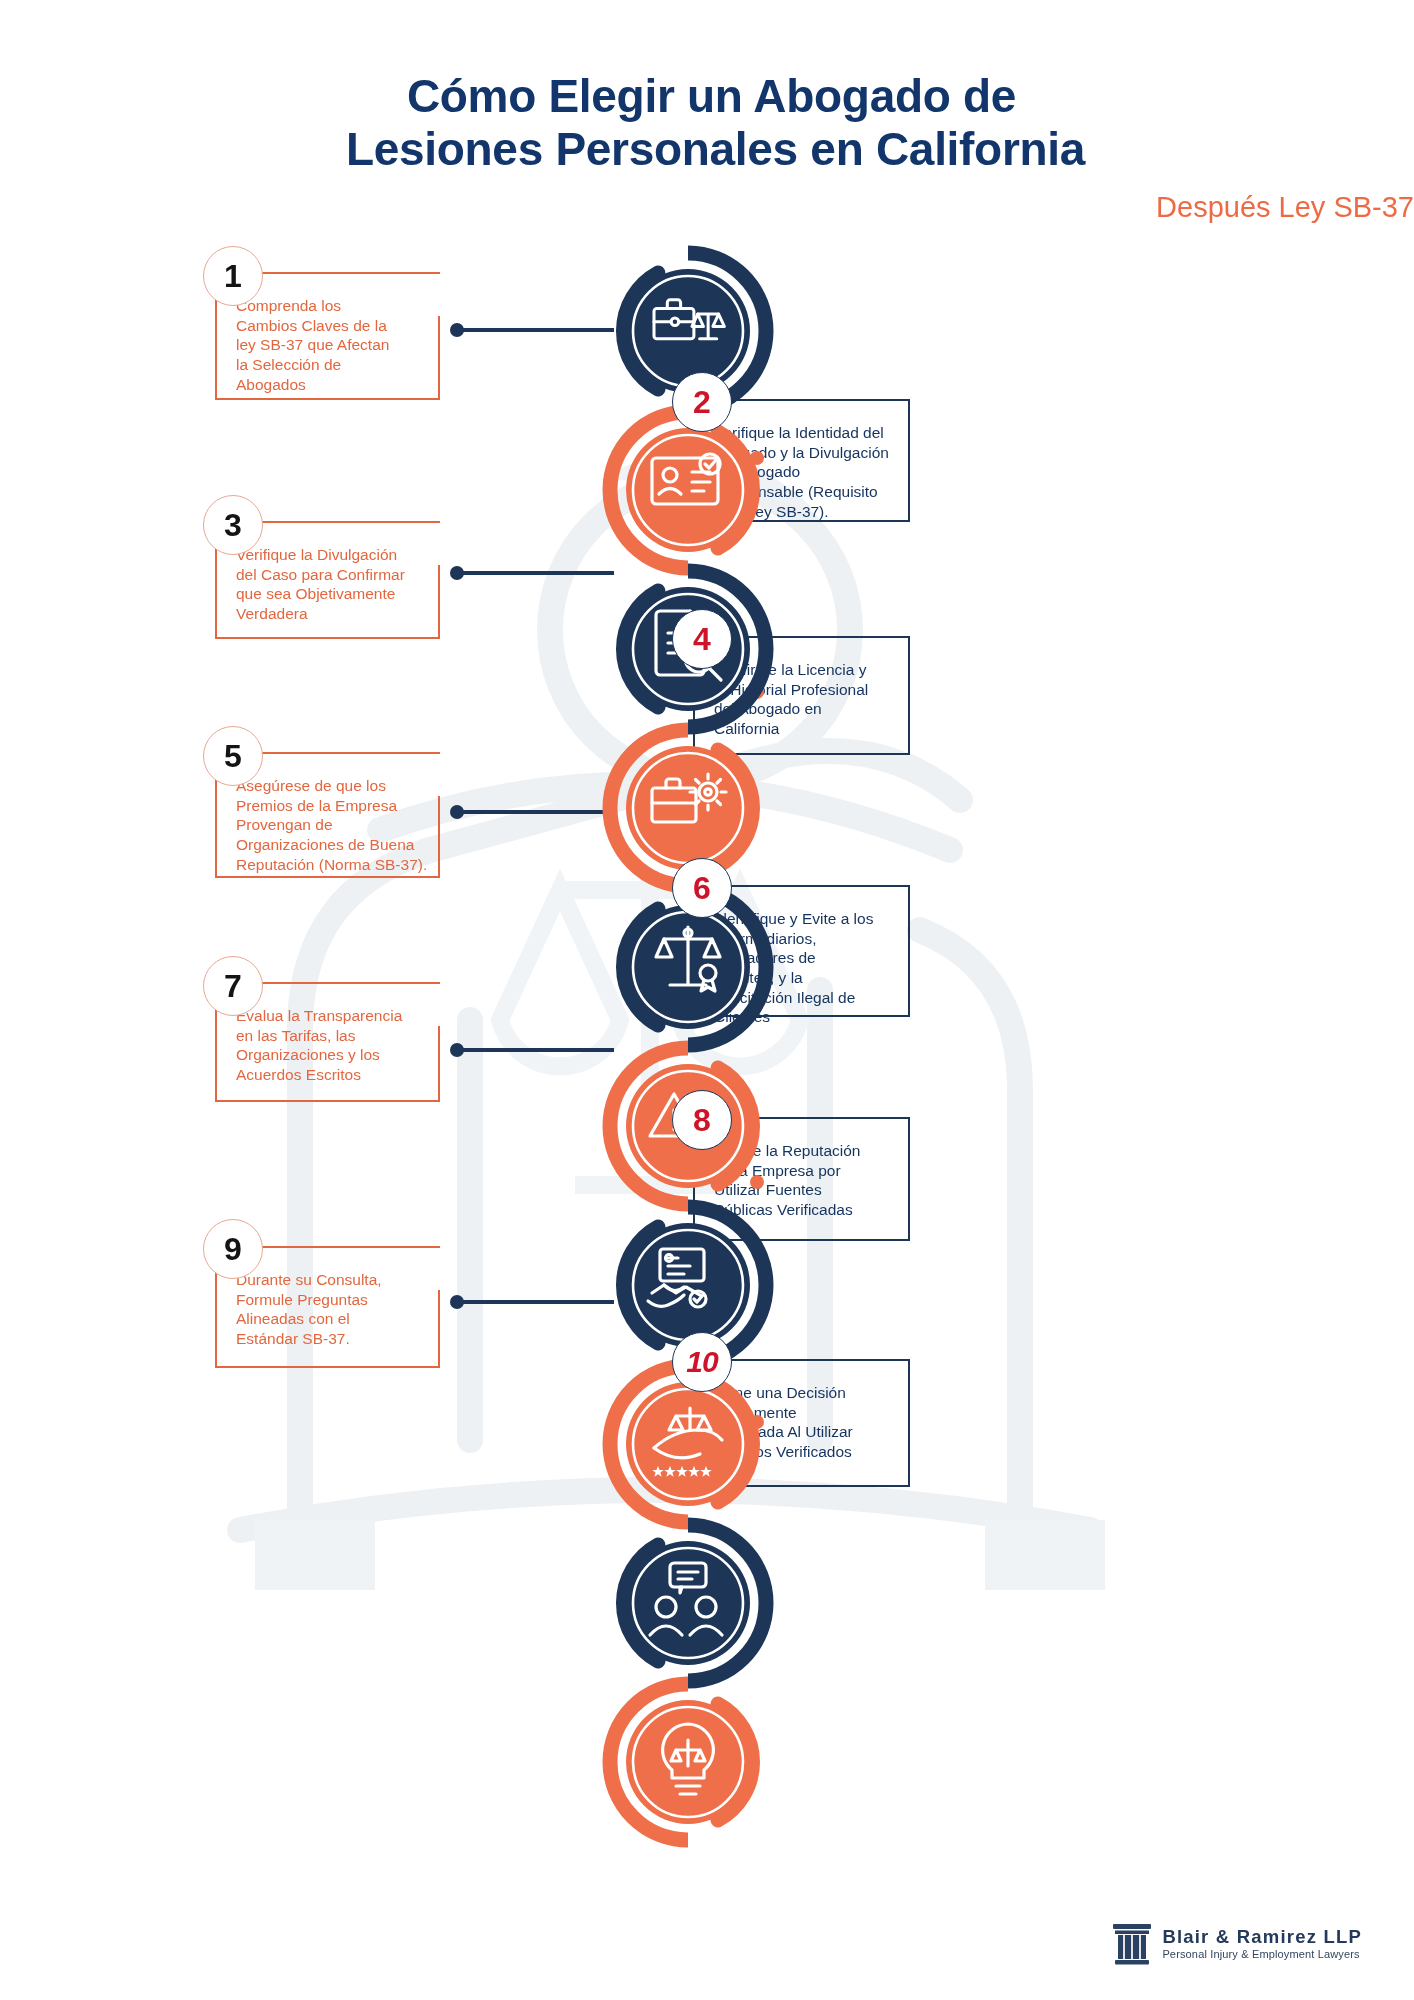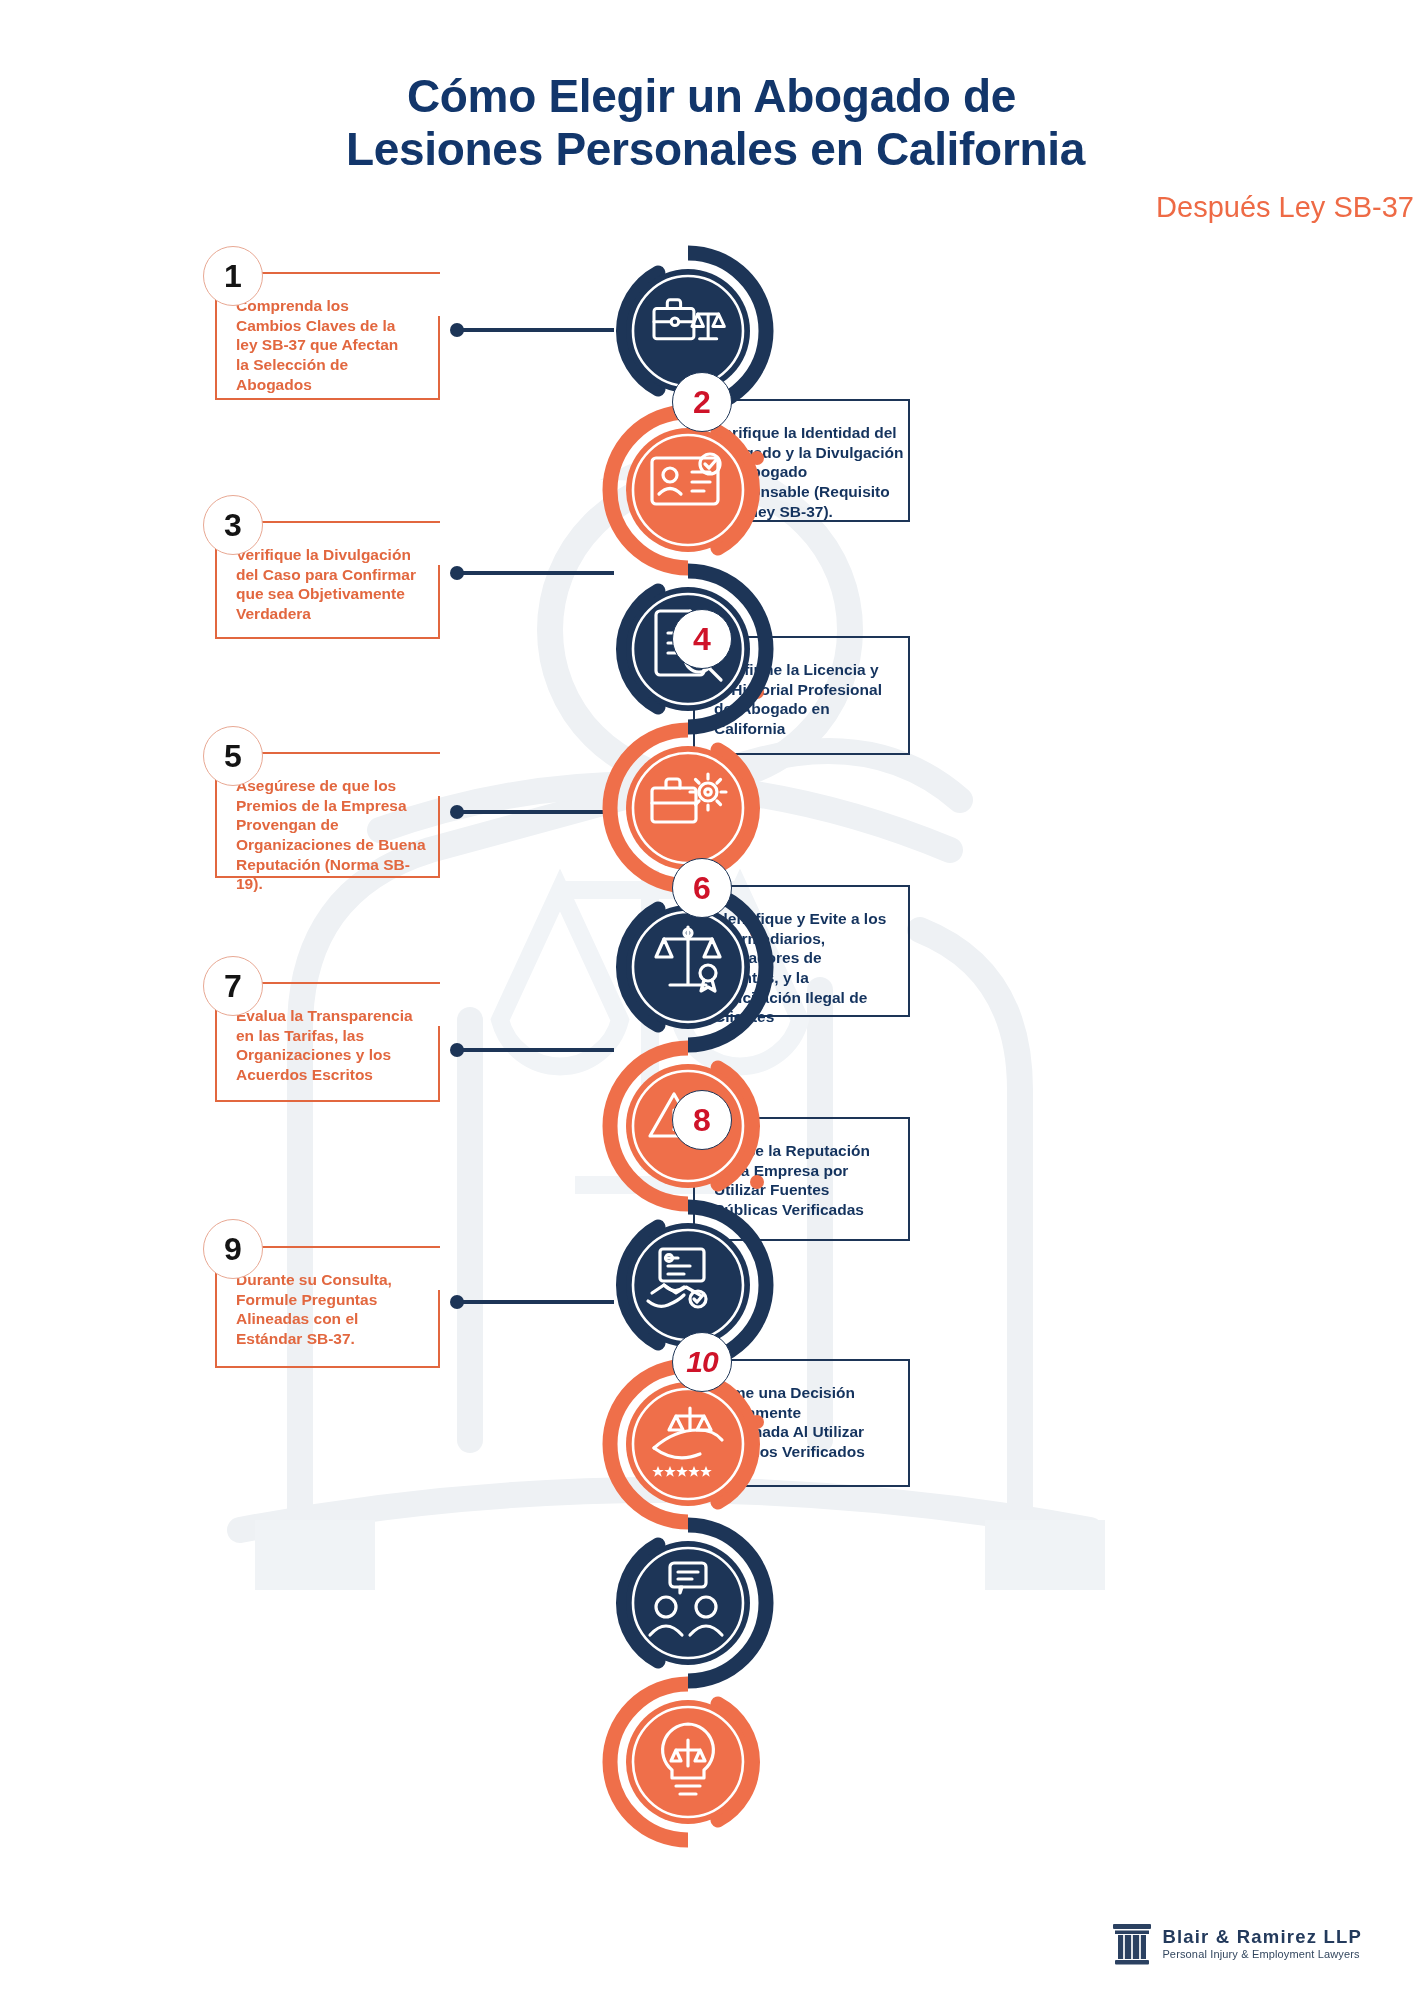--- a/index.html
+++ b/index.html
@@ -45,21 +45,21 @@
   .step.right .numbadge.wide{font-size:30px;letter-spacing:-1px;font-style:italic;}
 
   
   .bracket{position:absolute;box-sizing:border-box;}
   .step.left  .bracket{border:2px solid #e2673f;border-left:none;}
   .step.left  .bracket .lstub{position:absolute;left:0;top:42px;bottom:0;width:2px;background:#e2673f;}
   .step.right .bracket{border:2px solid #1d3557;border-left:none;}
   .step.right .bracket .lstub{position:absolute;left:0;top:42px;bottom:0;width:2px;background:#1d3557;}
 
   .btext{
-    position:absolute;font-size:15.5px;font-weight:bold;line-height:1.27;
+    position:absolute;font-size:15.5px;font-weight:normal;line-height:1.27;
     white-space:pre-line;
   }
   .step.left  .btext{color:#e2673f;}
   .step.right .btext{color:#14335e;}
 
   
   .conn{position:absolute;height:4px;z-index:4;}
   .conn .dot{position:absolute;top:-5px;width:14px;height:14px;border-radius:50%;}
   .conn.navy{background:#1d3557;}
   .conn.navy .dot{background:#1d3557;right:-2px;}
@@ -248,21 +248,21 @@
       </div>
     </div>
     <div class="step left">
       <div class="bracket" style="left: 215px; top: 752px; width: 225px; height: 126px; transform: scaleX(-1);">
         <div class="lstub"></div>
       </div>
       <div class="btext" style="left: 236px; top: 776px; width: 199px;">Asegúrese de que los
 Premios de la Empresa
 Provengan de
 Organizaciones de Buena
-Reputación (Norma SB-19).</div>
+Reputación (Norma SB-37).</div>
       <div class="numbadge" style="left: 203px; top: 726px;">5</div>
       <div class="conn navy" style="left: 452px; top: 810px; width: 162px;">
         <span class="dot" style="left:-2px;right:auto"></span>
       </div>
       <div class="medal" style="left: 602px; top: 881px;">
   <svg viewBox="0 0 172 172">
     <g transform="rotate(180 86 86)">
       <path d="M 86 8 A 78 78 0 1 0 86 164" fill="none" stroke="#1d3557" stroke-width="15"></path>
       <path d="M 116 28 A 66 66 0 0 1 116 144" fill="none" stroke="#1d3557" stroke-width="15" stroke-linecap="round"></path>
     </g>

